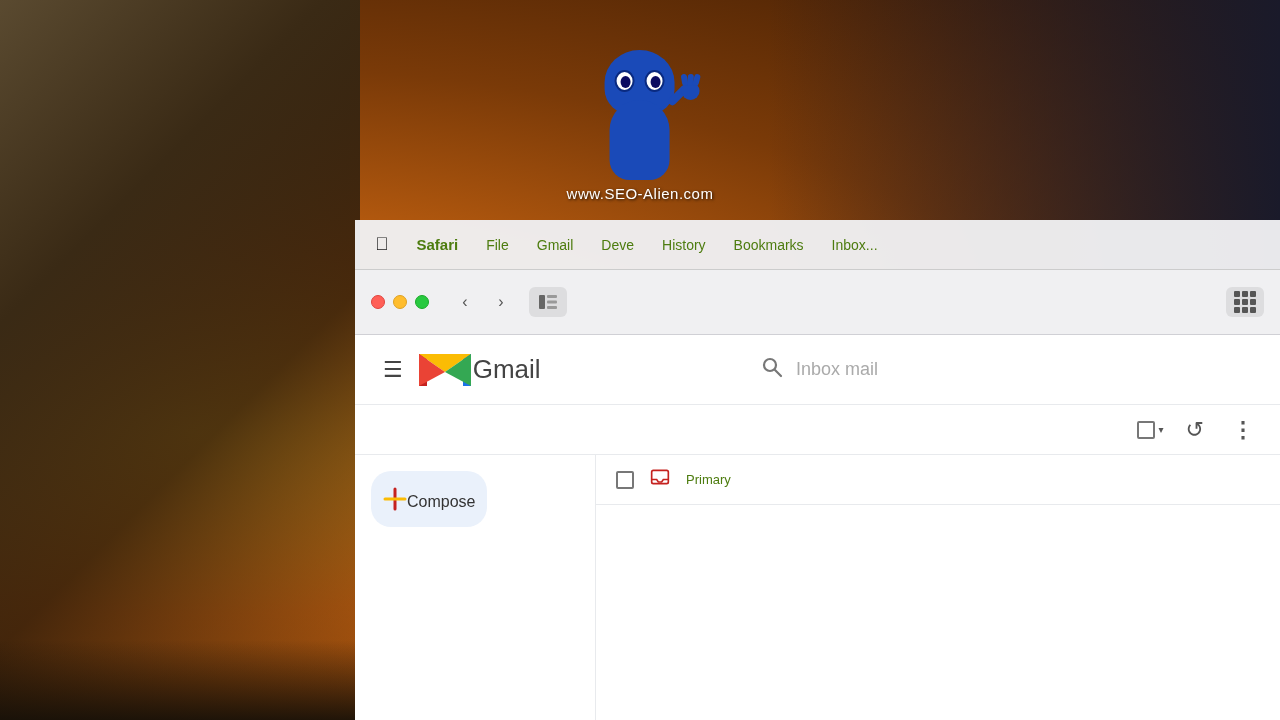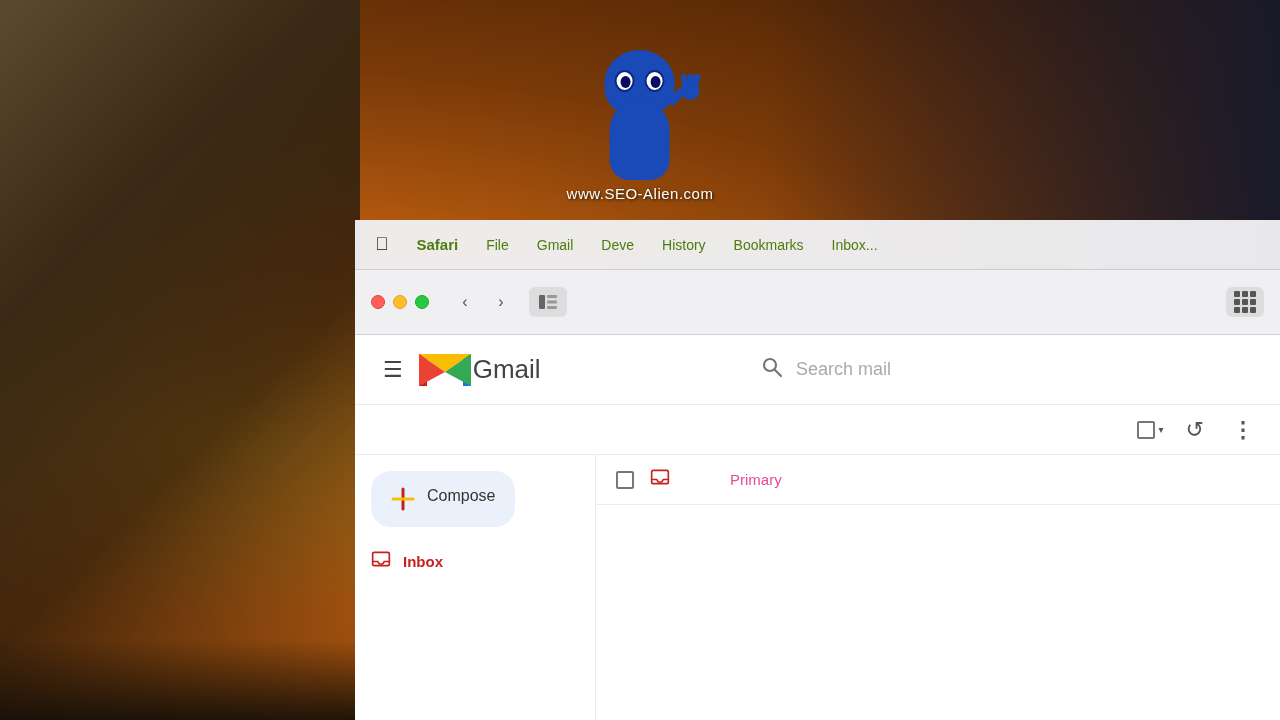--- a/index.html
+++ b/index.html
@@ -387,29 +387,29 @@
       flex: 1;
     }
 
     .gmail-sidebar {
       width: 240px;
       padding: 8px 0;
     }
 
     .compose-btn {
       margin: 8px 16px 16px;
-      padding: 16px 20px;
+      padding: 16px 12px;
       background: #eaf1fb;
       border: none;
       border-radius: 20px;
       font-size: 16px;
       cursor: pointer;
       display: flex;
-      align-items: flex-start;
-      gap: 12px;
+      align-items: flex-end;
+      gap: 0;
       white-space: nowrap;
     }
     
     .plus-icon-wrap {
       position: relative;
       width: 24px;
       height: 24px;
       display: flex;
       align-items: center;
       justify-content: center;
@@ -451,23 +451,22 @@
     }
 
     .primary-checkbox {
       width: 18px;
       height: 18px;
       border: 2px solid #777;
       border-radius: 2px;
     }
 
     .primary-label {
-      font-size: 15px;
-      color: #ec4899;
-      margin-left: 44px;
+      font-size: 13px;
+      color: #4d7c0f;
     }
 
     
     .frame-top-left {
       position: absolute;
       top: 0;
       left: 0;
       width: 360px;
       height: 720px;
       background: linear-gradient(135deg, #5a4a30 0%, #3a2a15 30%, rgba(40,25,10,0.8) 60%, transparent 100%);
@@ -586,21 +585,21 @@
       <span class="gmail-wordmark">Gmail</span>
     </div>
 
     <div class="gmail-search-area">
       <span class="search-icon">
         <svg width="24" height="24" viewBox="0 0 24 24" fill="none">
           <circle cx="10" cy="10" r="6" stroke="#777" stroke-width="2.2"></circle>
           <line x1="15" y1="15" x2="21" y2="21" stroke="#777" stroke-width="2.2" stroke-linecap="round"></line>
         </svg>
       </span>
-      <span class="search-placeholder">Search mail</span>
+      <span class="search-placeholder">Inbox mail</span>
     </div>
   </div>
 
   <div class="gmail-toolbar">
     <div class="toolbar-spacer"></div>
     <div class="checkbox-area">
       <div class="checkbox-sq"></div>
       <span class="dropdown-arrow">▾</span>
     </div>
     <span class="refresh-icon" style="font-size:22px; color:#555; cursor:pointer;">↺</span>
@@ -613,29 +612,20 @@
       <button class="compose-btn">
         <div class="plus-icon-wrap">
           <svg width="24" height="24" viewBox="0 0 24 24">
             <line x1="12" y1="2" x2="12" y2="22" stroke="#c5221f" stroke-width="3" stroke-linecap="round"></line>
             <line x1="2" y1="12" x2="22" y2="12" stroke="#fbbc04" stroke-width="3" stroke-linecap="round"></line>
           </svg>
         </div>
         <span class="compose-label">Compose</span>
       </button>
 
-      <div class="sidebar-item">
-        <span style="font-size:18px; color:#c5221f;">
-          <svg width="20" height="20" viewBox="0 0 24 24" fill="none">
-            <rect x="2" y="4" width="20" height="16" rx="2" stroke="#c5221f" stroke-width="2" fill="none"></rect>
-            <path d="M2 15h6l2 3h4l2-3h6" stroke="#c5221f" stroke-width="2" fill="none"></path>
-          </svg>
-        </span>
-        <span class="inbox-label">Inbox</span>
-      </div>
     </div>
 
     <div class="gmail-main">
       <div class="primary-row">
         <div class="primary-checkbox"></div>
         <span style="font-size:18px; color:#c5221f;">
           <svg width="20" height="20" viewBox="0 0 24 24" fill="none">
             <rect x="2" y="4" width="20" height="16" rx="2" stroke="#c5221f" stroke-width="2" fill="none"></rect>
             <path d="M2 15h6l2 3h4l2-3h6" stroke="#c5221f" stroke-width="2" fill="none"></path>
           </svg>

